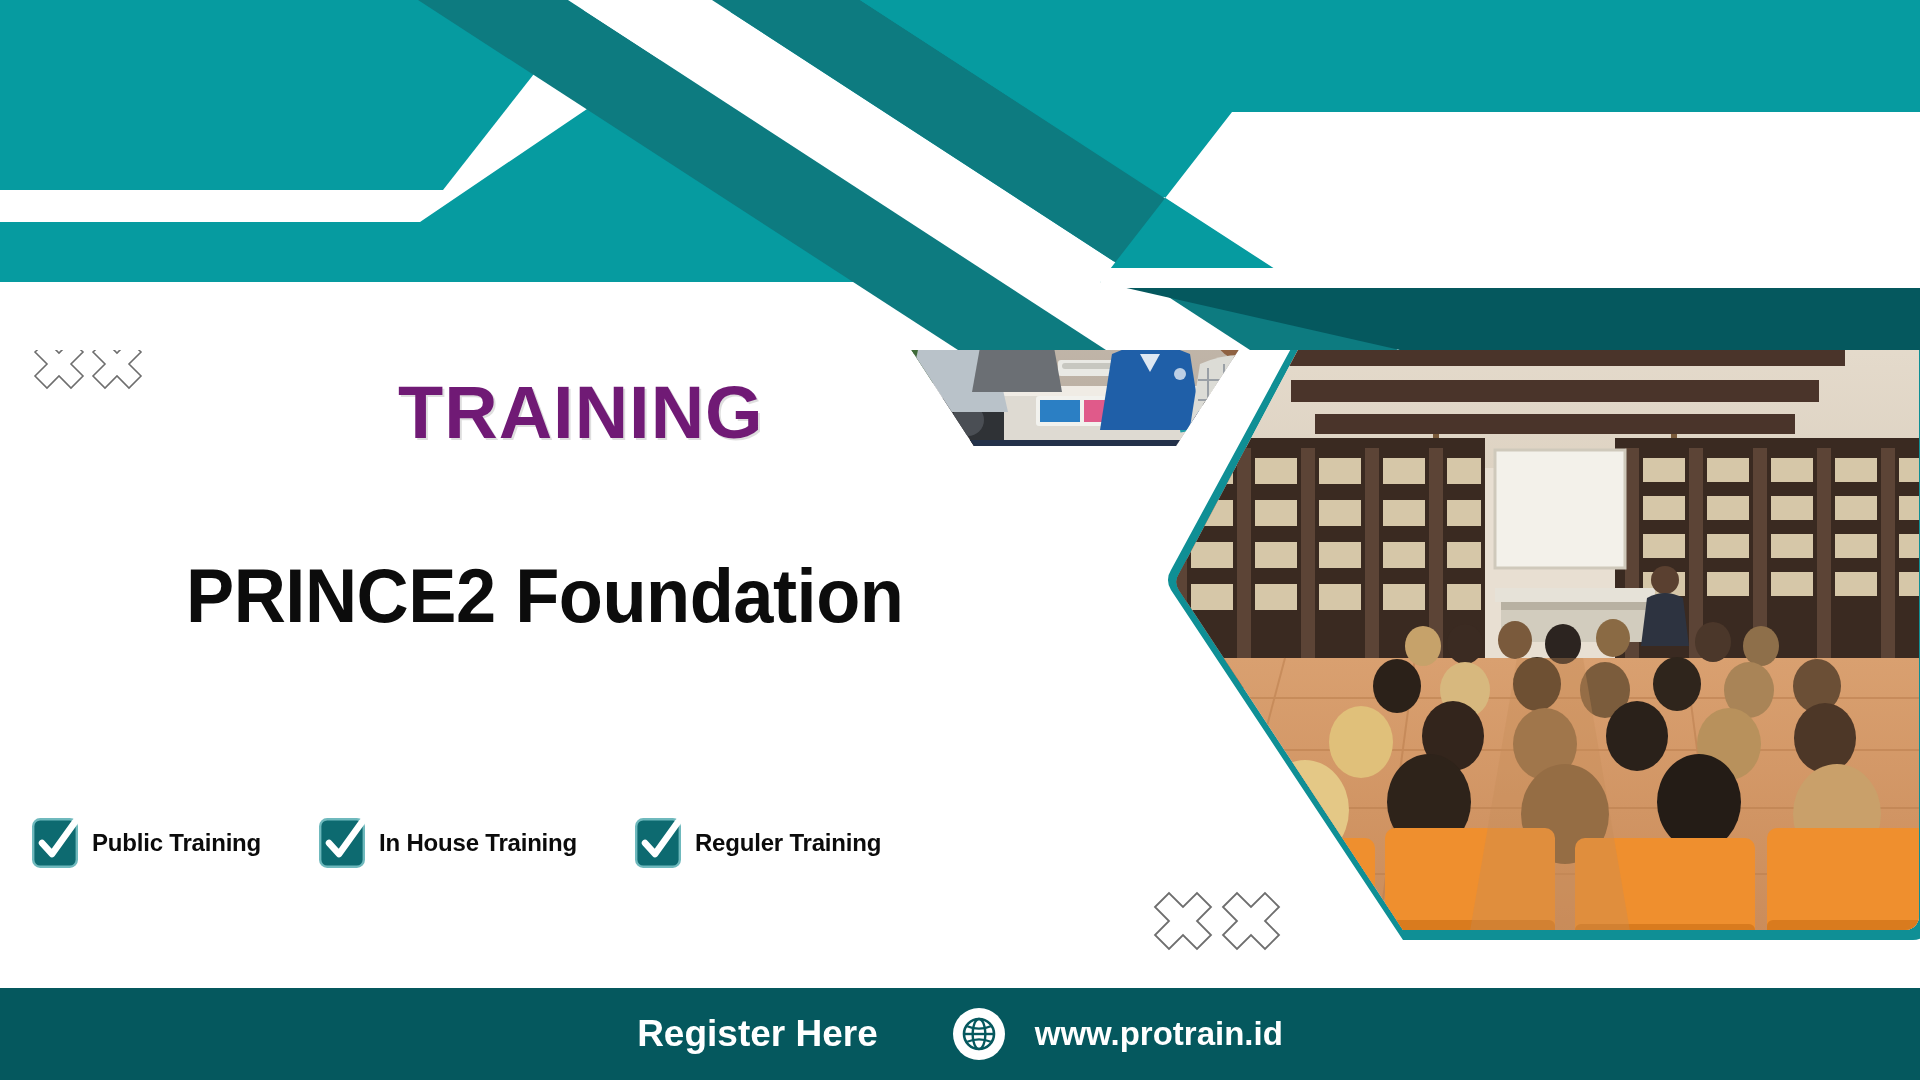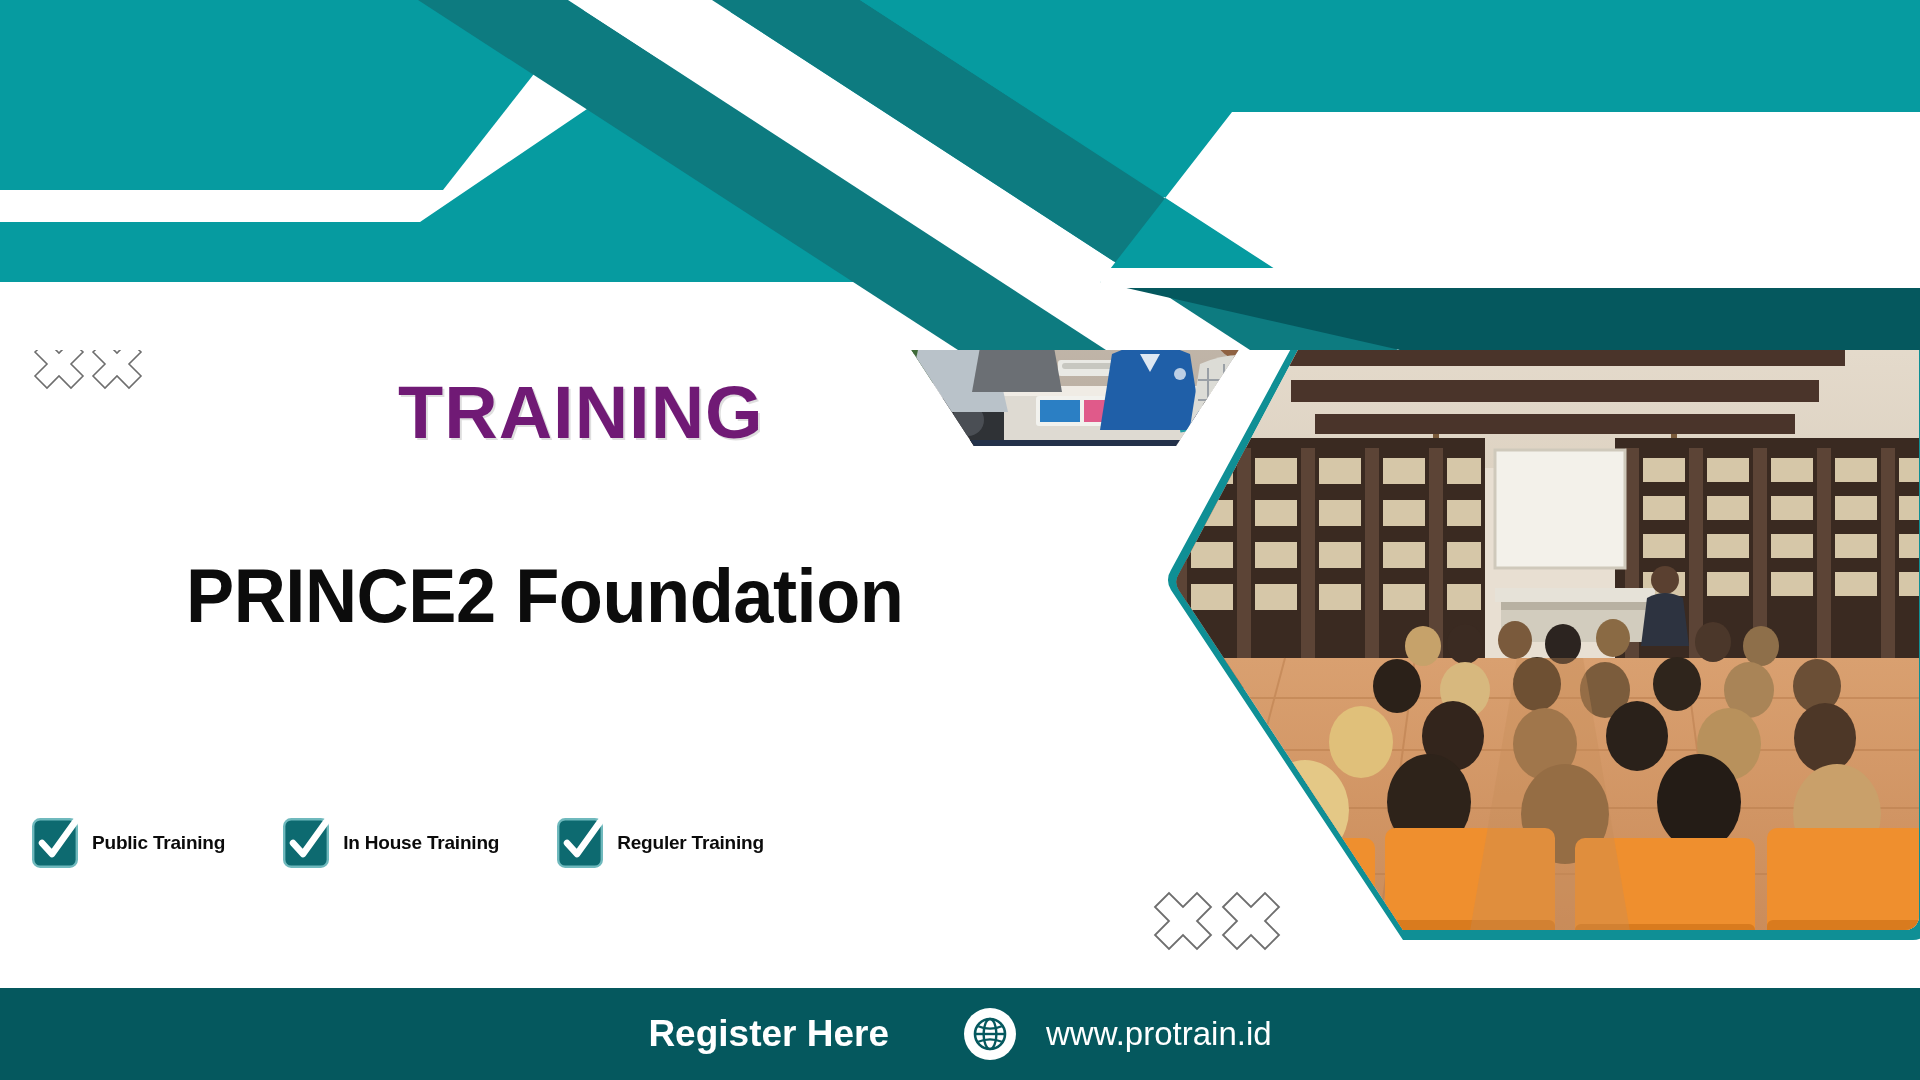--- a/index.html
+++ b/index.html
@@ -36,38 +36,38 @@
             color:#0c0c0c;letter-spacing:-0.5px;line-height:1;
             font-family:"Liberation Sans",sans-serif;
             transform:scaleX(0.95);transform-origin:left center;white-space:nowrap;}
 
   
   .opts{position:absolute;left:32px;top:818px;display:flex;align-items:center;}
   .opt{display:flex;align-items:center;}
   .opt + .opt{margin-left:58px;}
   .cbx{position:relative;width:46px;height:50px;flex:0 0 auto;}
   .cbx svg{display:block;}
-  .opt-label{font-size:19px;font-weight:bold;color:#0b0b0b;margin-left:14px;
+  .opt-label{font-size:24px;font-weight:bold;color:#0b0b0b;margin-left:14px;
              white-space:nowrap;letter-spacing:-0.2px;
              font-family:"Liberation Sans",sans-serif;}
 
   
   .photo-hex{position:absolute;left:840px;top:68px;width:470px;height:400px;}
   .photo-big{position:absolute;left:1165px;top:138px;width:770px;height:822px;}
   .photo-hex svg,.photo-big svg{display:block;}
 
   
   .footer{position:absolute;left:0;bottom:0;width:1920px;height:92px;background:#05585e;
           display:flex;align-items:center;justify-content:center;}
   .footer-inner{display:flex;align-items:center;}
   .register{font-size:37px;font-weight:bold;color:#ffffff;letter-spacing:0px;
             font-family:"Liberation Sans",sans-serif;white-space:nowrap;}
   .globe{width:52px;height:52px;border-radius:50%;background:#ffffff;margin-left:75px;
          display:flex;align-items:center;justify-content:center;flex:0 0 auto;}
-  .site{font-size:33px;font-weight:normal;color:#ffffff;margin-left:30px;
+  .site{font-size:33px;font-weight:bold;color:#ffffff;margin-left:30px;
         font-family:"Liberation Sans",sans-serif;white-space:nowrap;}
 </style>
 </head>
 <body>
 
 <div class="stage">
 
   <div class="banner">
     <svg width="1920" height="345" viewBox="0 0 1920 345" xmlns="http://www.w3.org/2000/svg">
 

